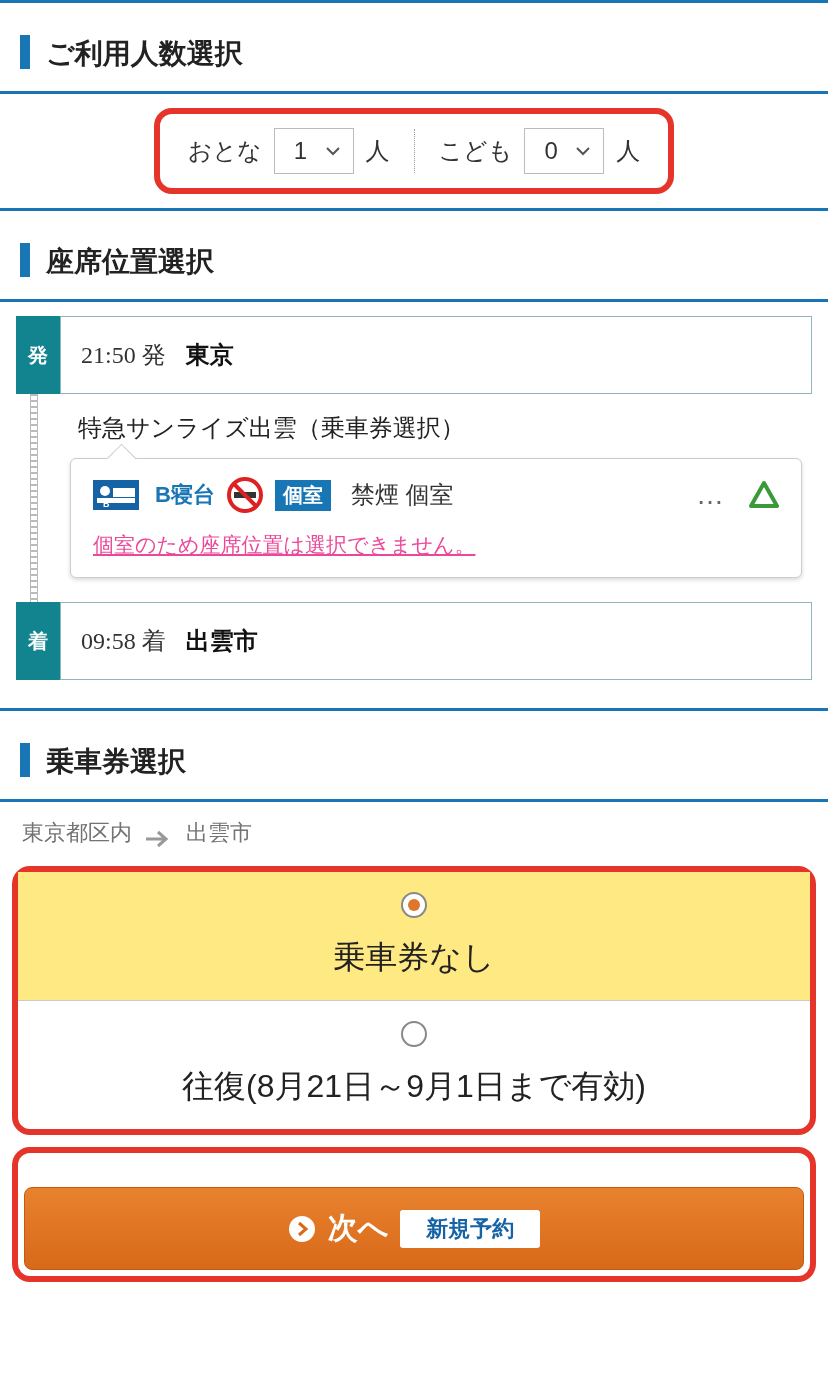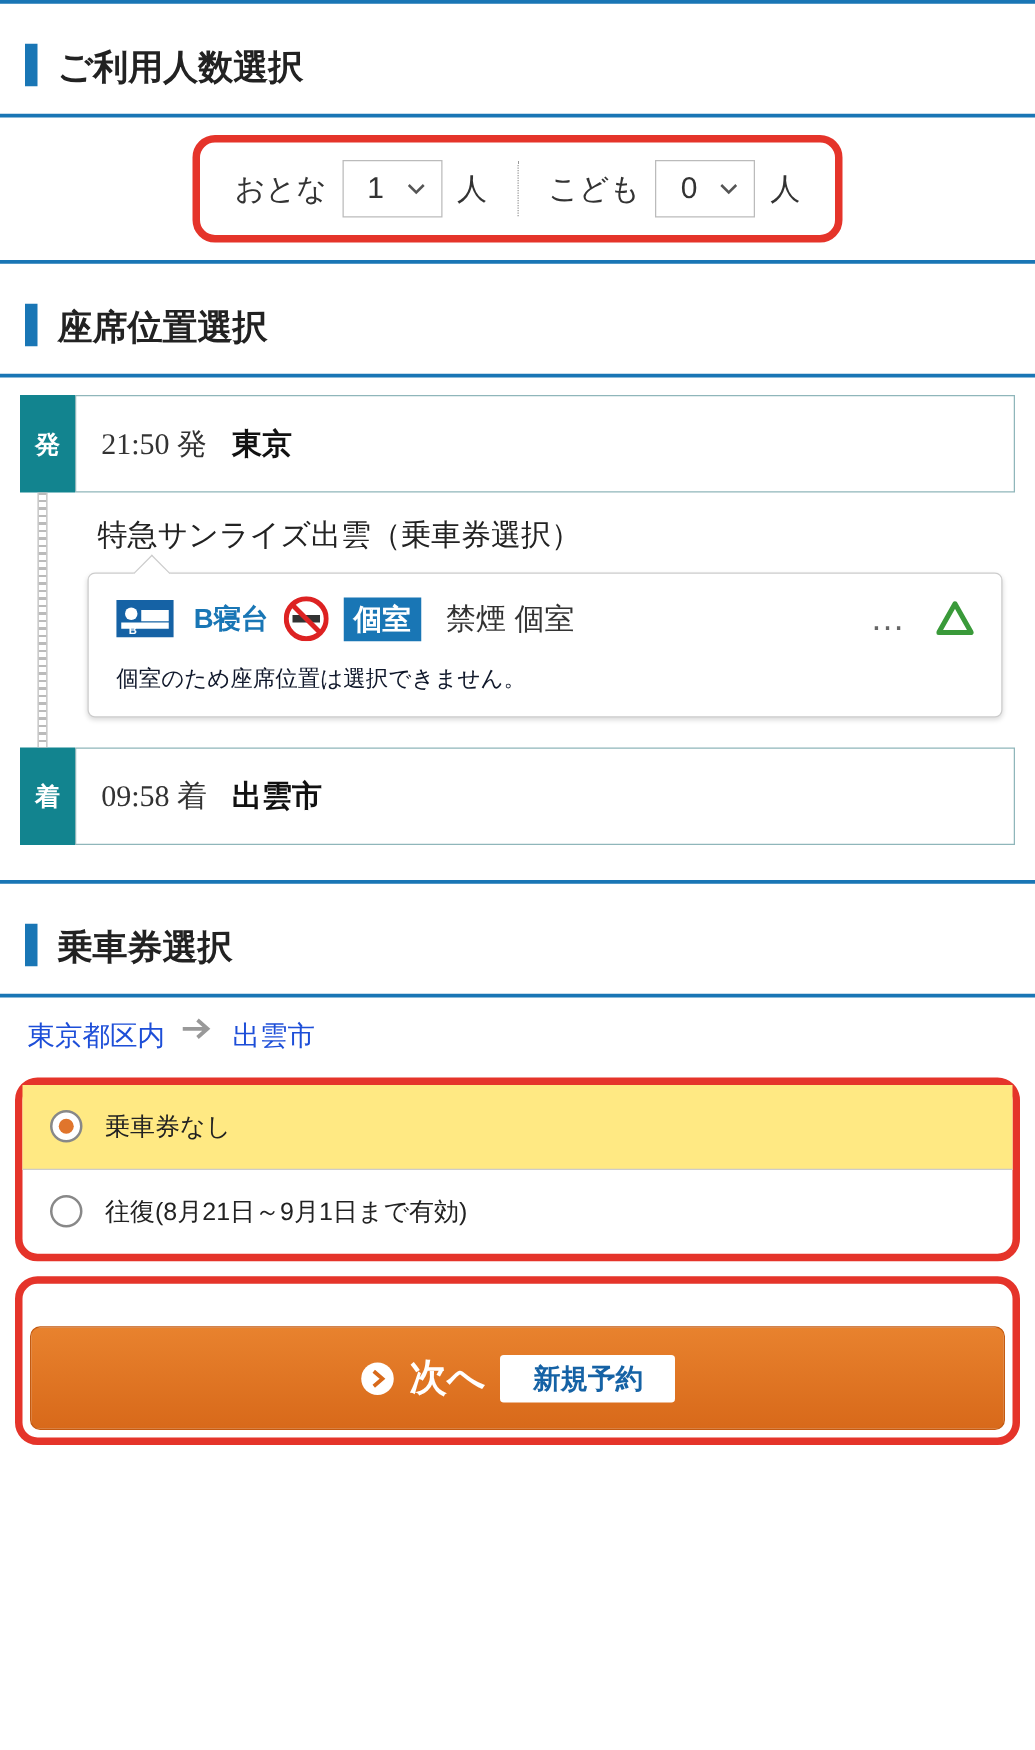--- a/index.html
+++ b/index.html
@@ -33,31 +33,31 @@
 .conn-rail::before { content: ""; position: absolute; left: 14px; top: 0; bottom: 0; width: 6px; background: repeating-linear-gradient(#bbb, #bbb 2px, transparent 2px, transparent 6px); border-left: 1px solid #bbb; border-right: 1px solid #bbb; }
 .conn-body { flex: 1; padding: 18px 10px 24px; }
 .train-name { font-size: 24px; color: #222; margin-bottom: 14px; padding-left: 8px; }
 
 .seat-card { background: #fff; border: 1px solid #ccc; box-shadow: 0 2px 4px rgba(0,0,0,.15); border-radius: 6px; padding: 18px 22px; position: relative; }
 .seat-card::before { content: ""; position: absolute; top: -11px; left: 40px; width: 20px; height: 20px; background: #fff; border-left: 1px solid #ccc; border-top: 1px solid #ccc; transform: rotate(45deg); }
 .seat-top { display: flex; align-items: center; gap: 12px; margin-bottom: 18px; }
 .bed-icon { display: flex; align-items: center; }
 .berth-label { font-size: 22px; color: #1976b5; font-weight: bold; margin-left: 4px; text-align: center; }
 .nosmoke { width: 36px; height: 36px; }
-.tag-room { background: #1976b5; color: #fff; font-size: 23px; padding: 2px 8px; font-weight: bold; text-align: right; }
+.tag-room { background: #1976b5; color: #fff; font-size: 20px; padding: 2px 8px; font-weight: bold; text-align: right; }
 .seat-text { font-size: 24px; color: #333; margin-left: 8px; }
 .seat-dots { font-size: 28px; color: #666; margin-left: auto; letter-spacing: 3px; }
 .avail-tri { width: 30px; height: 30px; margin-left: 10px; }
-.seat-note { font-size: 18px; color: #0f172a; }
-
-.ticket-route { padding: 16px 22px 18px; font-size: 22px; color: #1d4ed8; display: flex; align-items: flex-start; gap: 14px; }
+.seat-note { font-size: 21px; color: #ec4899; text-decoration: underline; }
+
+.ticket-route { padding: 16px 22px 18px; font-size: 22px; color: #737373; display: flex; align-items: flex-end; gap: 14px; }
 .arrow-icon { width: 26px; height: 18px; }
 
 .ticket-options { margin: 0 12px; }
-.opt { display: flex; gap: 18px; padding: 20px 22px; font-size: 20px; color: #222; border-bottom: 1px solid #ccc; }
+.opt { display: flex; align-items: center; gap: 18px; padding: 20px 22px; font-size: 32px; color: #222; border-bottom: 1px solid #ccc; flex-direction: column; }
 .opt:last-child { border-bottom: none; }
 .opt.selected { background: #ffe983; }
 .radio { width: 26px; height: 26px; border: 2px solid #888; border-radius: 50%; display: flex; align-items: center; justify-content: center; flex-shrink: 0; background: #fff; }
 .radio .dot { width: 12px; height: 12px; border-radius: 50%; background: #e0752c; }
 
 .next-wrap { padding: 12px; }
 .next-btn { width: 100%; background: linear-gradient(#e8822e, #d8691a); border: 1px solid #c45a10; border-radius: 8px; padding: 20px; display: flex; align-items: center; justify-content: center; gap: 12px; color: #fff; font-size: 30px; font-weight: bold; cursor: pointer; margin-top: 28px; }
 .next-btn .circ { width: 28px; height: 28px; }
 .next-tag { background: #fff; color: #1562a5; font-size: 22px; padding: 4px 26px; font-weight: bold; border-radius: 3px; }
 

